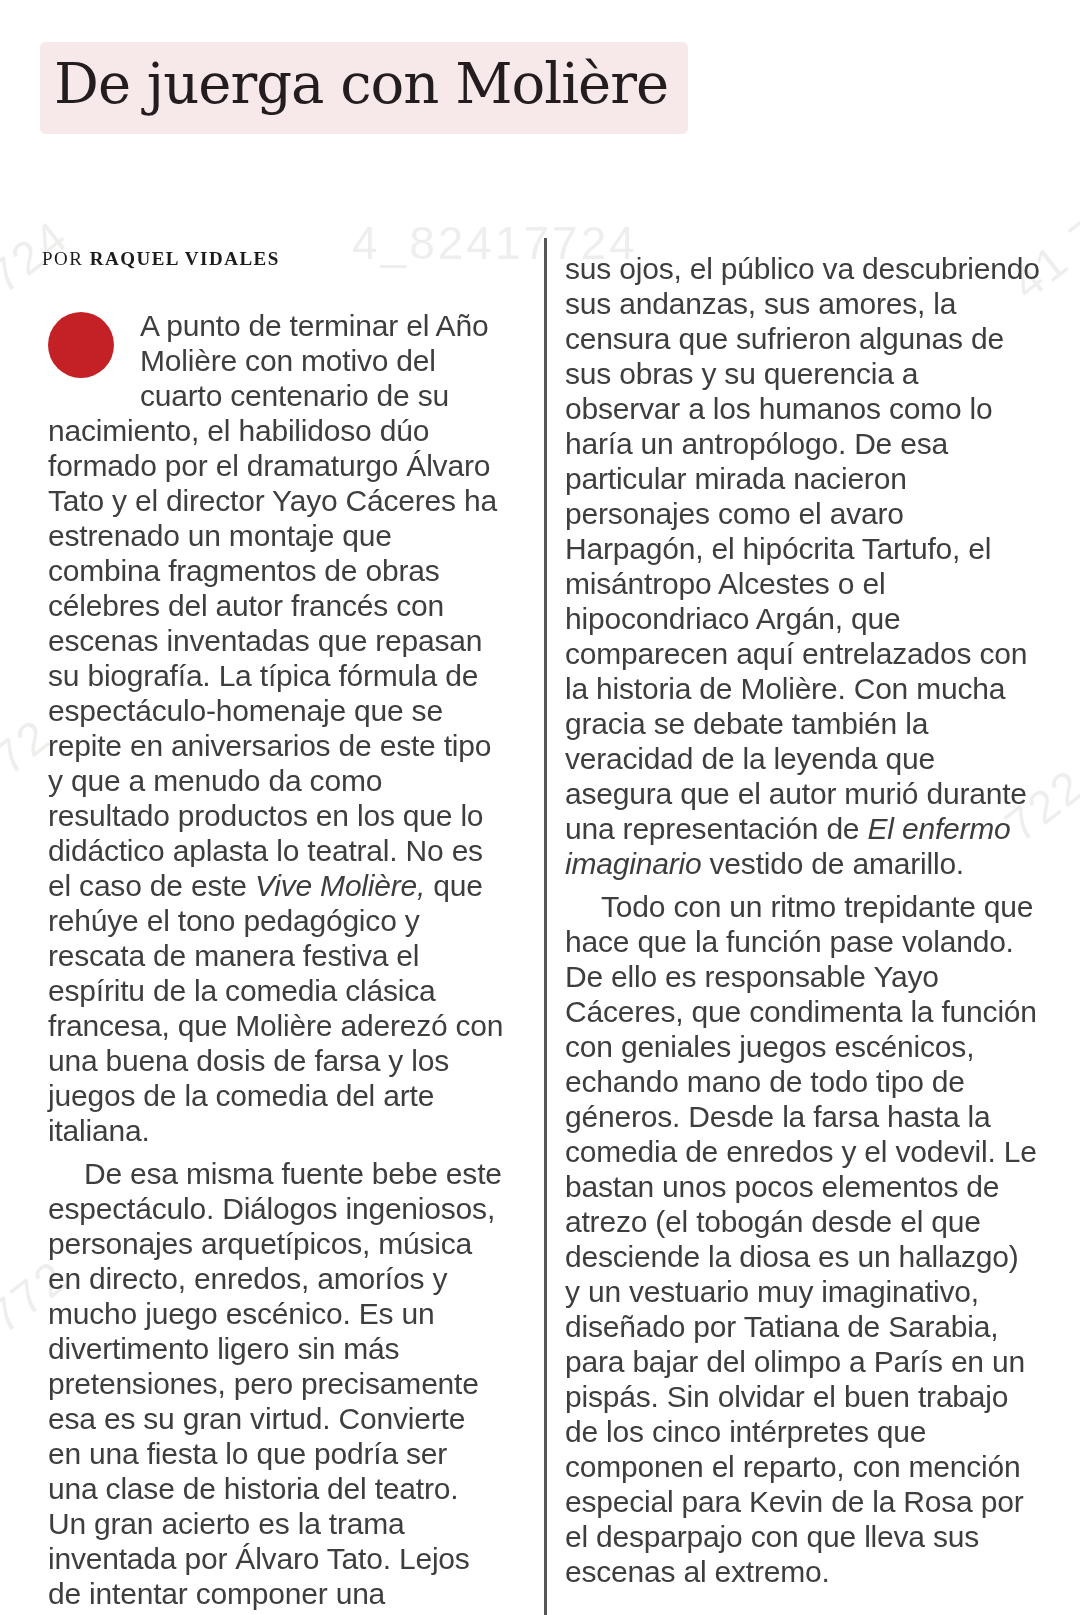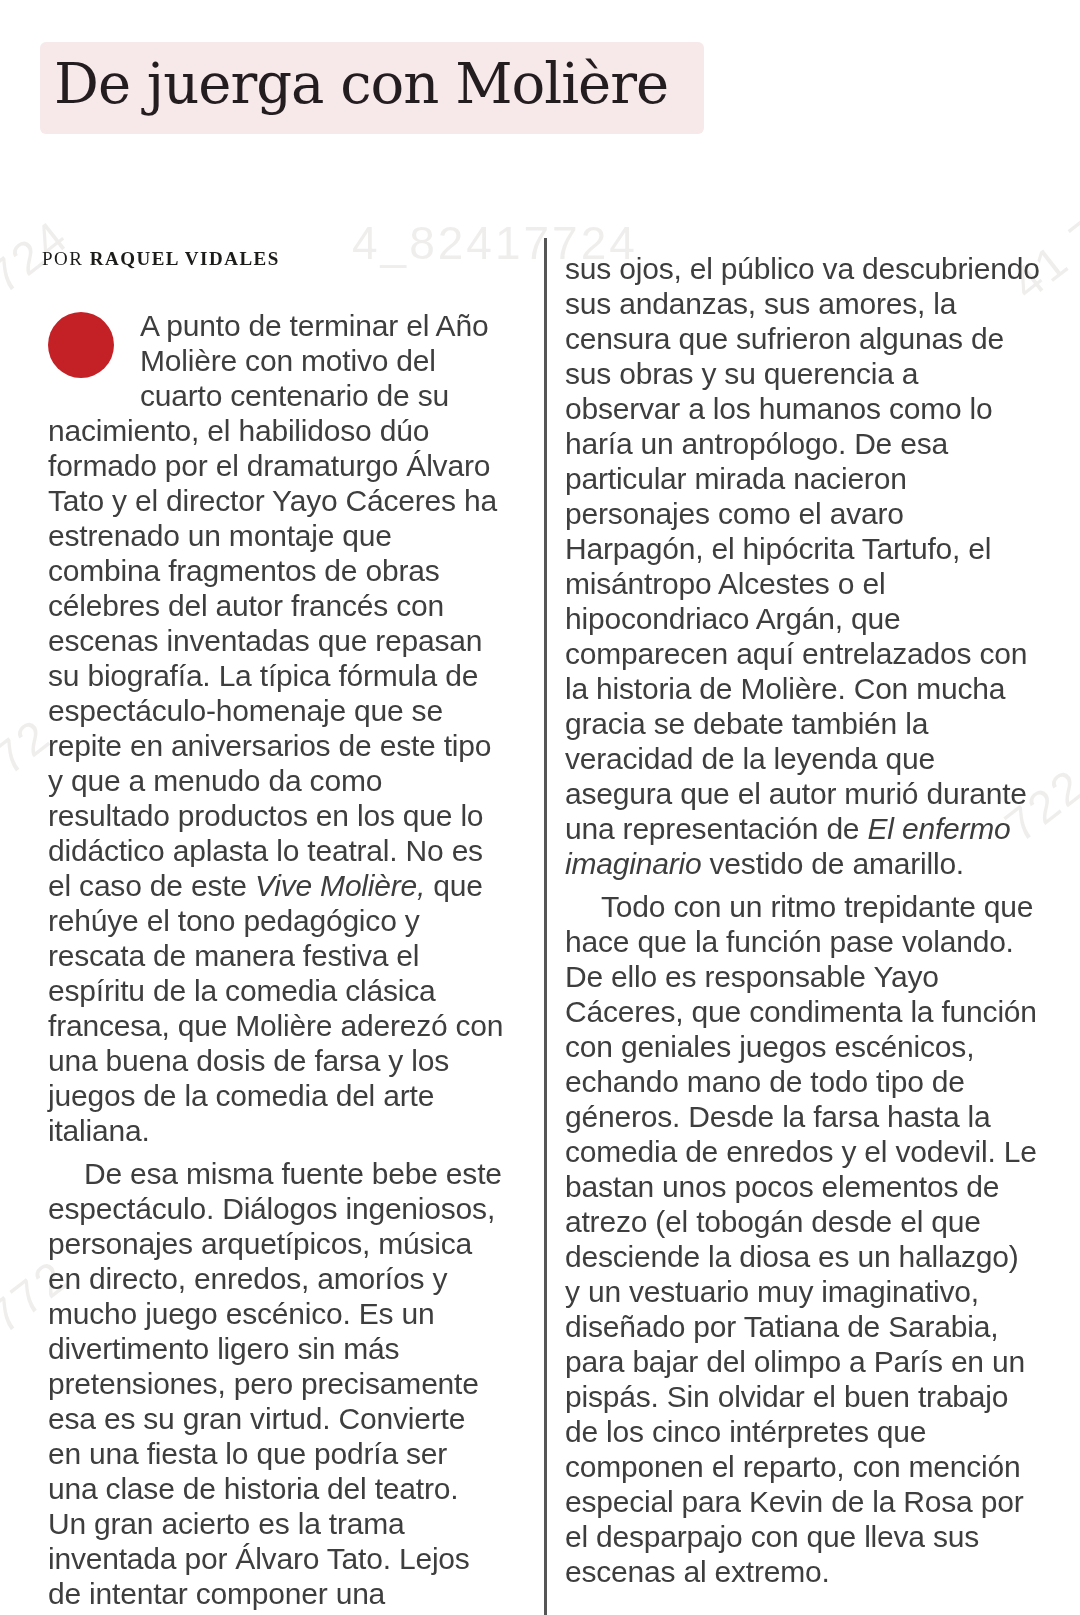--- a/index.html
+++ b/index.html
@@ -1,21 +1,21 @@
 <!DOCTYPE html>
 <html lang="es"><head>
 <meta charset="utf-8">
 <style>
   html,body{margin:0;padding:0;background:#ffffff;}
   .page{position:relative;width:1080px;height:1615px;background:#ffffff;overflow:hidden;
         font-family:"Liberation Sans","DejaVu Sans",sans-serif;}
 
   
   .title-box{position:absolute;left:40px;top:42px;display:inline-block;
-             background:#f7e8ea;padding:10px 36px 18px 14px;border-radius:6px;}
+             background:#f7e8ea;padding:10px 20px 18px 14px;border-radius:6px;}
   .headline{margin:0;font-family:"DejaVu Serif","Liberation Serif",serif;
             font-weight:500;font-size:56px;line-height:64px;color:#241d20;letter-spacing:-1px;}
 
   
   .byline{position:absolute;left:42px;top:248px;
           font-family:"Liberation Serif","DejaVu Serif",serif;font-size:19px;color:#1c1c1a;
           letter-spacing:1.5px;}
   .byline b{font-weight:bold;}
 
   

